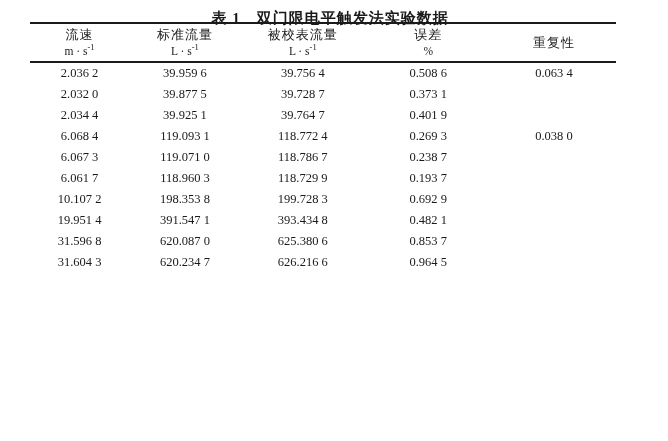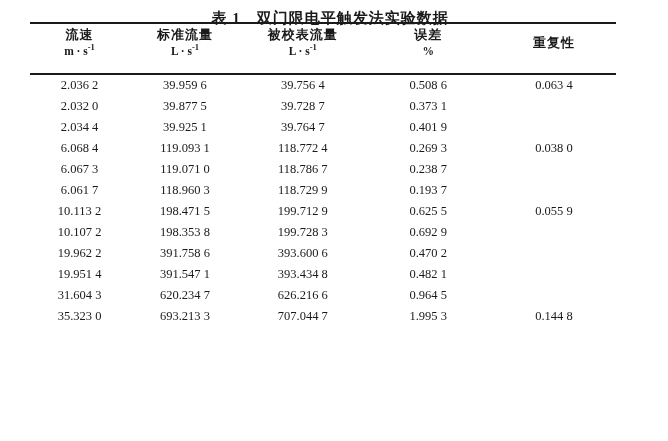--- a/index.html
+++ b/index.html
@@ -39,24 +39,24 @@
     table-layout: fixed;
     border-top: 2.5px solid #1a1a1a;
   }
   col.c1 { width: 16.9%; }
   col.c2 { width: 19.1%; }
   col.c3 { width: 21.1%; }
   col.c4 { width: 21.7%; }
   col.c5 { width: 21.2%; }
   thead th {
     border-bottom: 2px solid #1a1a1a;
-    font-weight: bold;
+    font-weight: normal;
     text-align: center;
     vertical-align: top;
-    padding: 2px 0 14px 0;
+    padding: 2px 0 2px 0;
     margin-top: 12px;
   }
   thead th.single {
     vertical-align: middle;
   }
   .h-name {
     font-size: 13px;
     line-height: 18px;
     letter-spacing: 1px;
   }
@@ -151,56 +151,42 @@
           <td></td>
         </tr>
         <tr>
           <td>6.061 7</td>
           <td>118.960 3</td>
           <td>118.729 9</td>
           <td>0.193 7</td>
           <td></td>
         </tr>
         <tr>
-          <td>10.113 2</td>
-          <td>198.471 5</td>
-          <td>199.712 9</td>
-          <td>0.625 5</td>
-          <td>0.055 9</td>
-        </tr>
-        <tr>
           <td>10.107 2</td>
           <td>198.353 8</td>
           <td>199.728 3</td>
           <td>0.692 9</td>
-          <td></td>
-        </tr>
-        <tr>
-          <td>19.962 2</td>
-          <td>391.758 6</td>
-          <td>393.600 6</td>
-          <td>0.470 2</td>
           <td></td>
         </tr>
         <tr>
           <td>19.951 4</td>
           <td>391.547 1</td>
           <td>393.434 8</td>
           <td>0.482 1</td>
           <td></td>
         </tr>
         <tr>
+          <td>31.596 8</td>
+          <td>620.087 0</td>
+          <td>625.380 6</td>
+          <td>0.853 7</td>
+          <td></td>
+        </tr>
+        <tr>
           <td>31.604 3</td>
           <td>620.234 7</td>
           <td>626.216 6</td>
           <td>0.964 5</td>
           <td></td>
         </tr>
-        <tr>
-          <td>35.323 0</td>
-          <td>693.213 3</td>
-          <td>707.044 7</td>
-          <td>1.995 3</td>
-          <td>0.144 8</td>
-        </tr>
       </tbody>
   </table>
 </div>
 
 </body></html>

